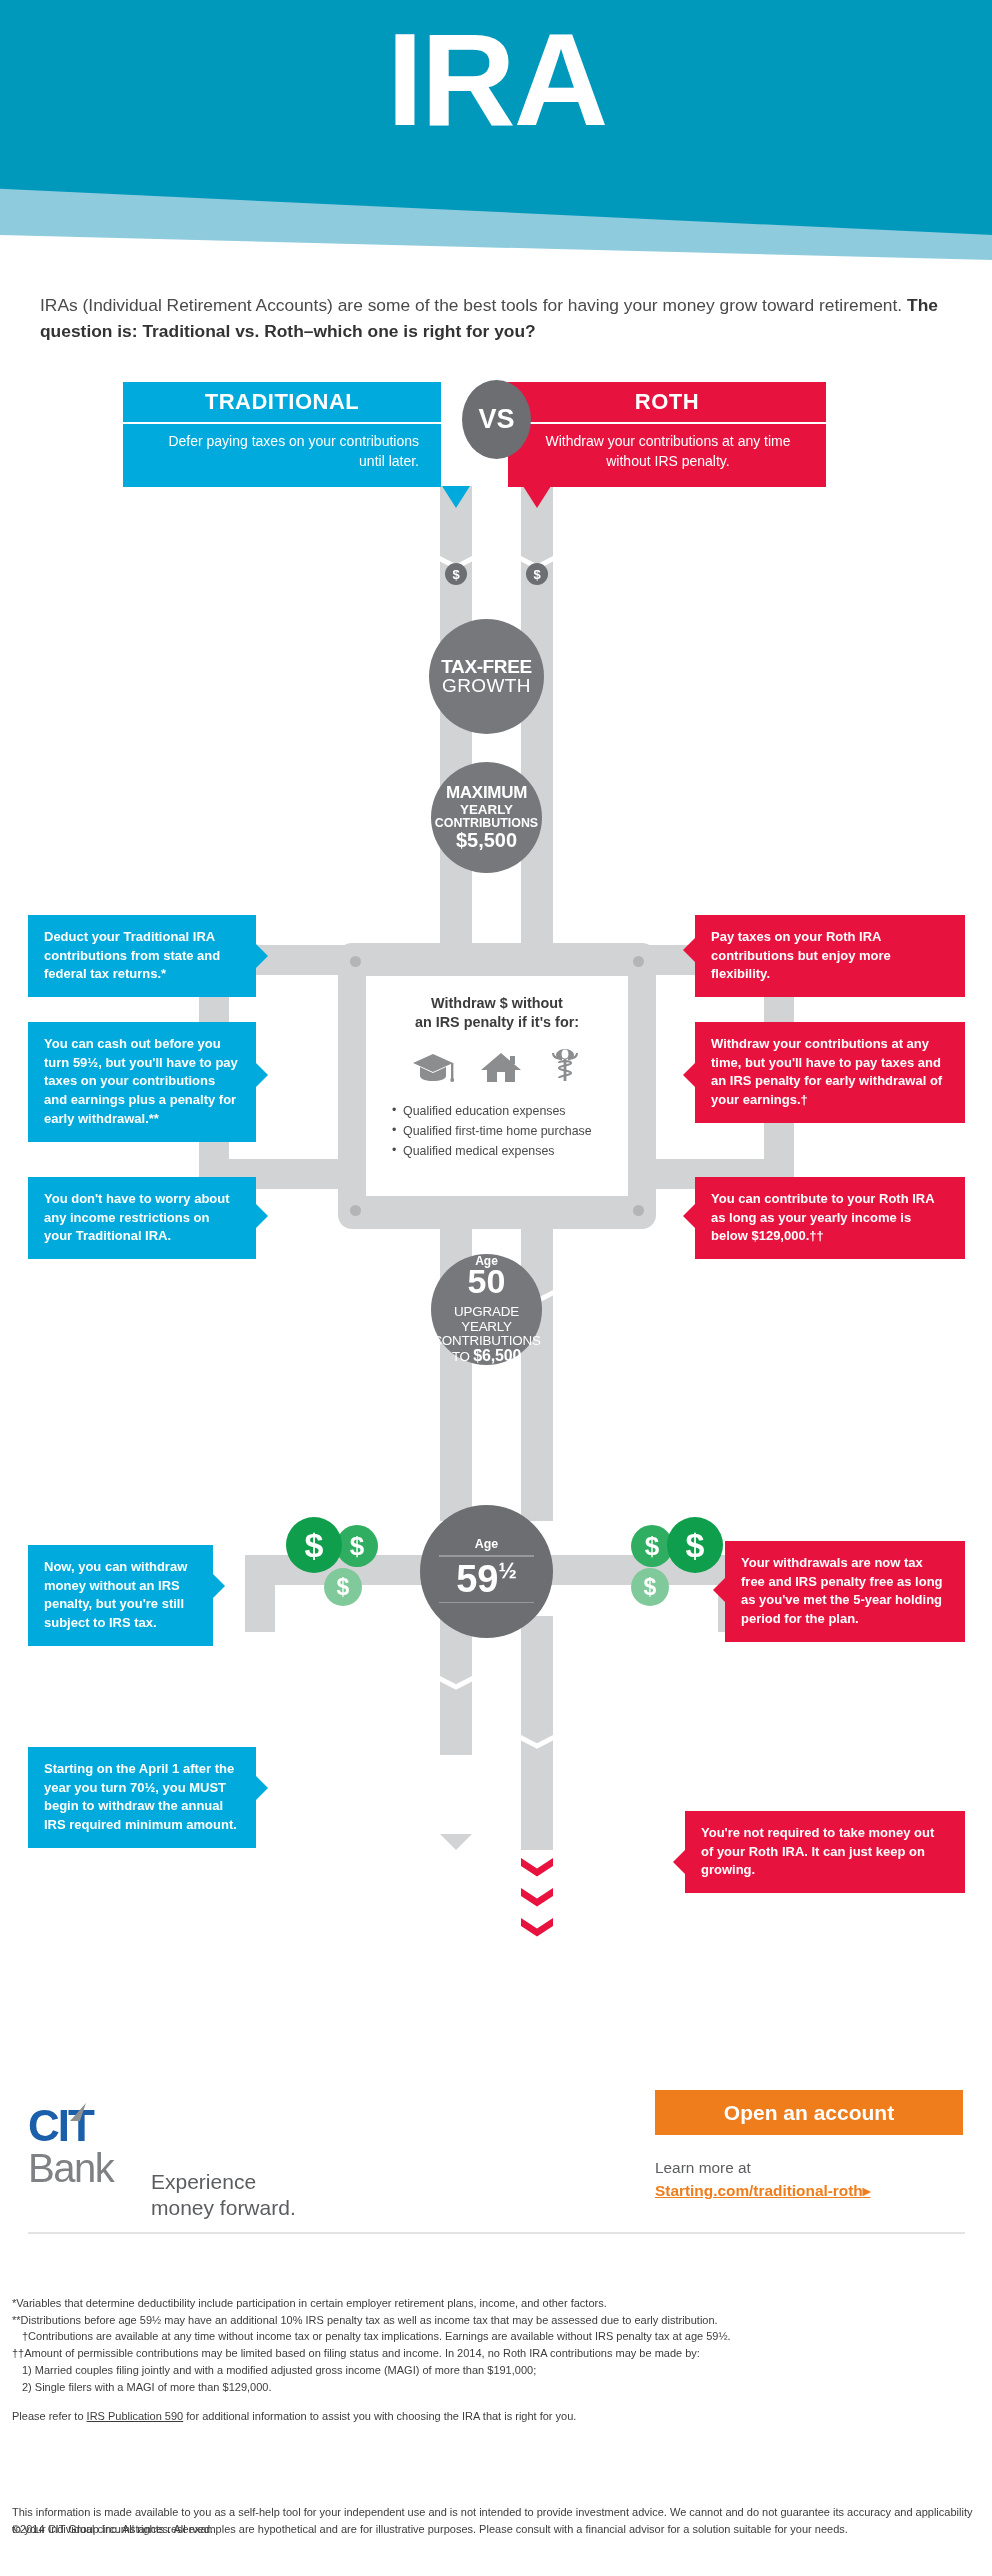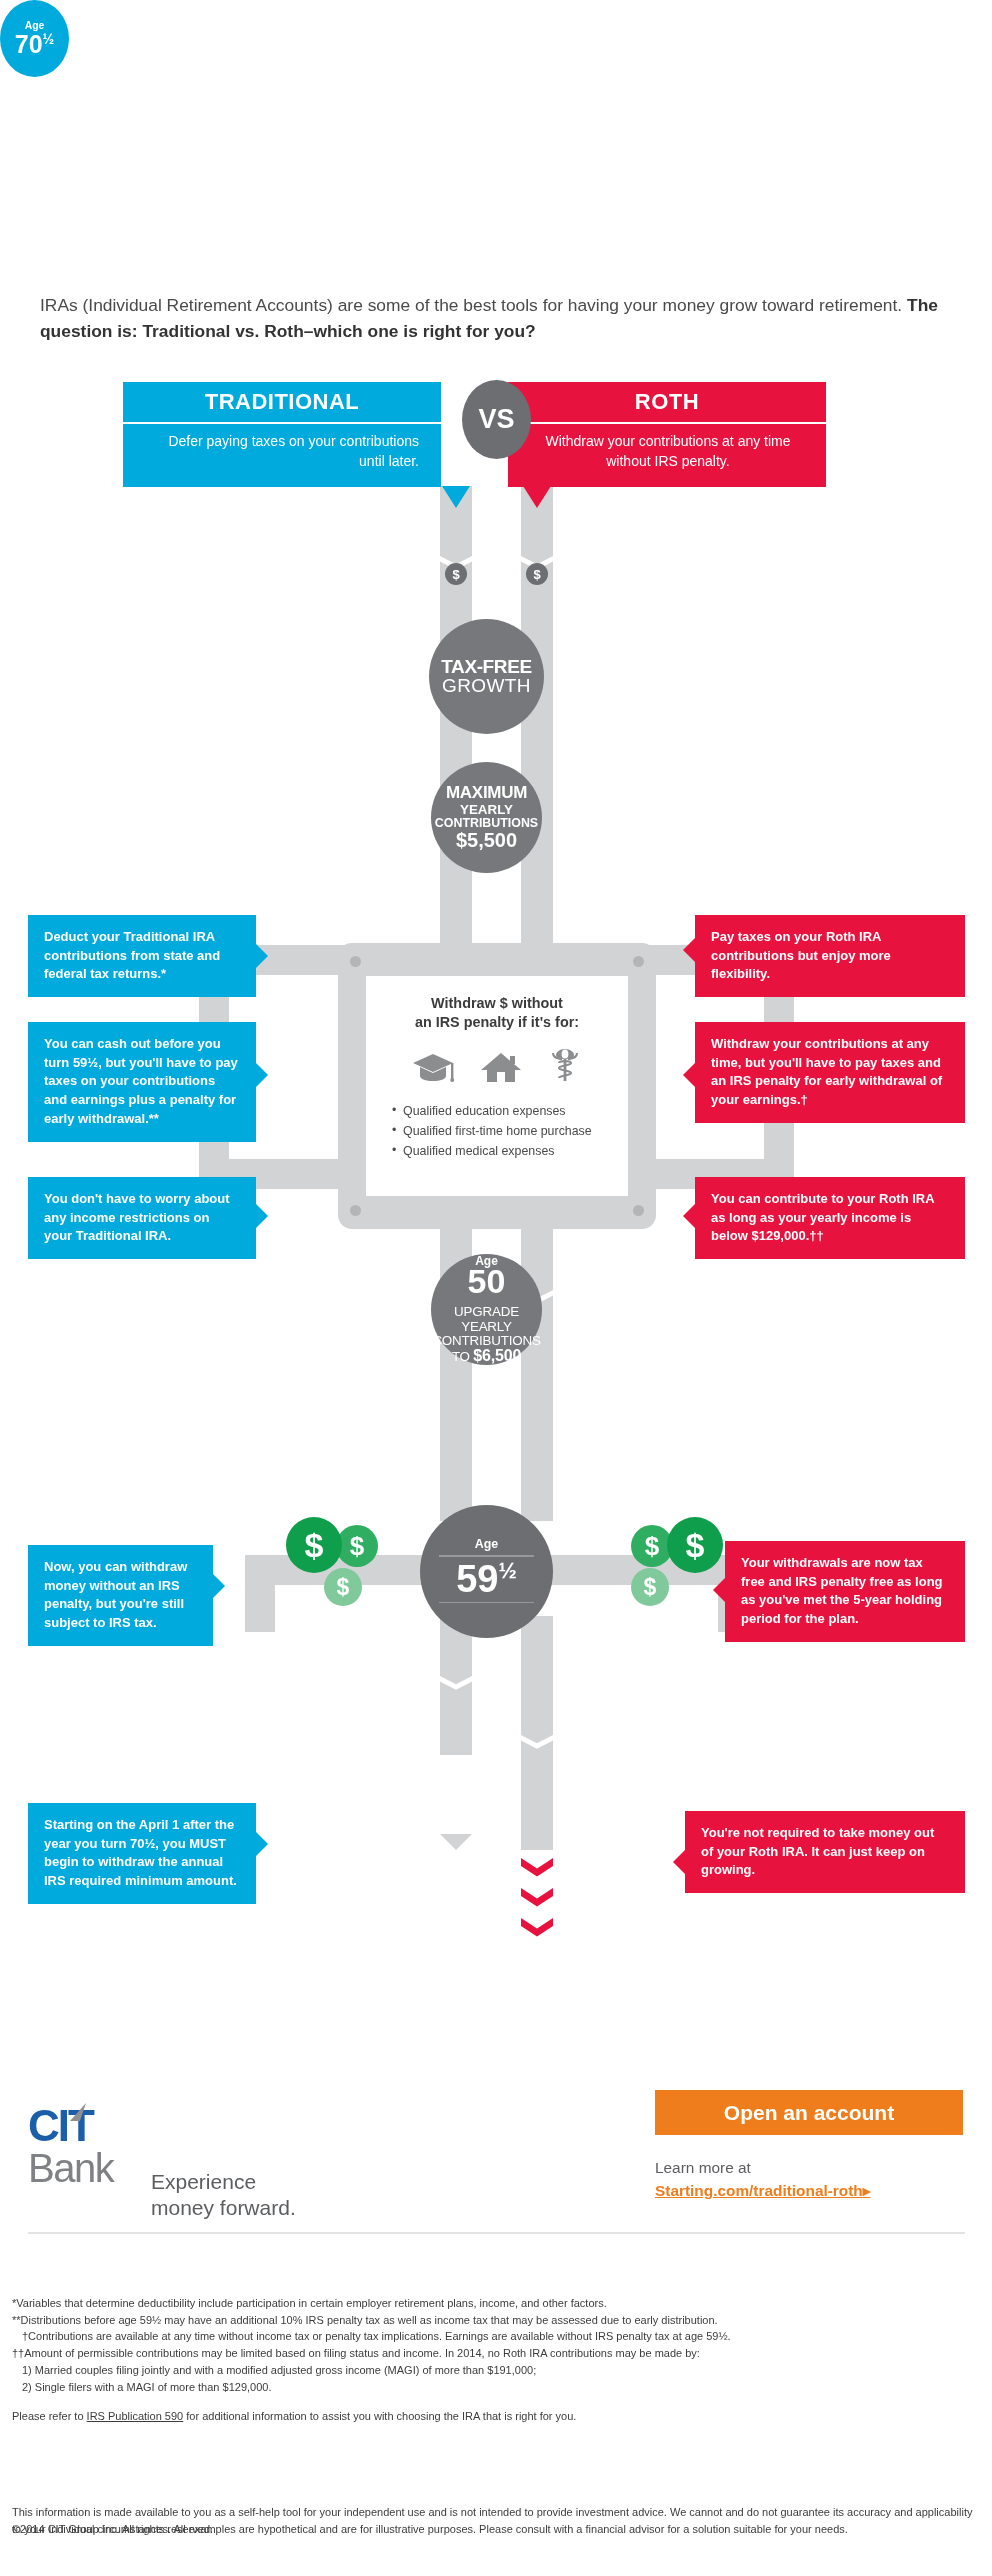--- a/index.html
+++ b/index.html
@@ -160,20 +160,26 @@
   .fine .gap { height: 13px; }
   .disc { position: absolute; left: 12px; top: 2460px; width: 969px; font-size: 11px;
           color: #3c3c3c; line-height: 1.58; margin-top: 44px; }
   .copy { position: absolute; left: 12px; top: 2523px; font-size: 11px; color: #3c3c3c; }
 </style>
 </head>
 <body>
 
 <div class="stage">
 
+  <div class="header">
+    <div class="header-band"></div>
+    <div class="header-wedge"></div>
+    <div class="header-wedge2"></div>
+    <div class="header-title">IRA</div>
+  </div>
 
   <div class="intro">
     <span>IRAs (Individual Retirement Accounts) are some of the best tools for having your money grow toward retirement. </span><b>The question is: Traditional vs. Roth–which one is right for you?</b>
   </div>
 
   <div class="track tl" style="top:486px;height:475px;"></div>
   <div class="track tr" style="top:486px;height:475px;"></div>
   <div class="track tl" style="top:1213px;height:308px;"></div>
   <div class="track tr" style="top:1213px;height:308px;"></div>
   <div class="track tl" style="top:1616px;height:139px;"></div>
@@ -315,21 +321,21 @@
     <div class="nub" style="top:40px;"></div>
   </div>
   <div class="co blue" style="left:28px;top:1545px;width:185px;">
     <span>Now, you can withdraw money without an IRS penalty, but you're still subject to IRS tax.</span>
     <div class="nub" style="top:28px;"></div>
   </div>
   <div class="co blue" style="left:28px;top:1177px;width:228px;">
     <span>You don't have to worry about any income restrictions on your Traditional IRA.</span>
     <div class="nub" style="top:26px;"></div>
   </div>
-  <div class="co blue" style="left:28px;top:1803px;width:228px;">
+  <div class="co blue" style="left:28px;top:1747px;width:228px;">
     <span>Starting on the April 1 after the year you turn 70½, you MUST begin to withdraw the annual IRS required minimum amount.</span>
     <div class="nub" style="top:28px;"></div>
   </div>
 
   <div class="co red" style="left:695px;top:915px;width:270px;">
     <span>Pay taxes on your Roth IRA contributions but enjoy more flexibility.</span>
     <div class="nub" style="top:22px;"></div>
   </div>
   <div class="co red" style="left:695px;top:1022px;width:270px;">
     <span>Withdraw your contributions at any time, but you'll have to pay taxes and an IRS penalty for early withdrawal of your earnings.†</span>

